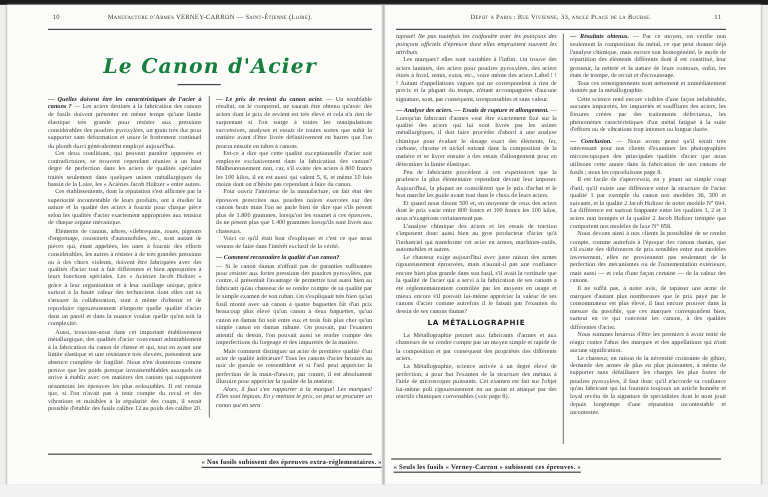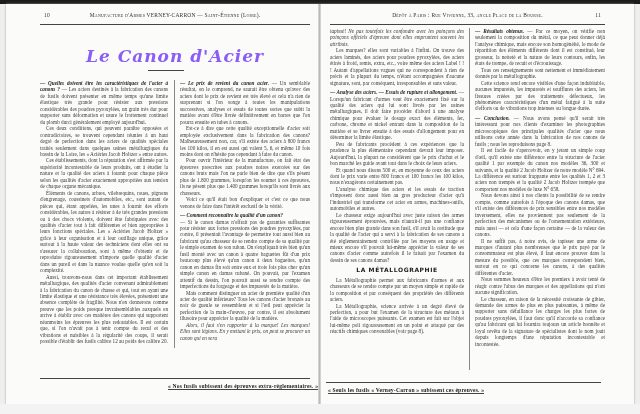--- a/index.html
+++ b/index.html
@@ -27,21 +27,21 @@
     border-bottom:1.4px solid #444;
     padding-bottom:2px;
   }
   .runhead .pnum { position:absolute; top:0; }
   .runhead .ttl { position:absolute; top:0; left:0; right:0; text-align:center; font-variant:small-caps; }
   .left .pnum { left:4px; }
   .right .pnum { right:4px; }
   .main-title {
     position:absolute; top:42px; left:0; right:0; text-align:center;
     font-family:"DejaVu Serif", serif; font-style:italic; font-weight:bold;
-    font-size:17px; color:#8b5cf6; letter-spacing:1px;
+    font-size:17px; color:#15803d; letter-spacing:1px;
   }
   .title-rule { position:absolute; top:66px; left:108px; width:36px; height:1px; background:#444; }
   .col {
     position:absolute; font-size:5.2px; line-height:6.45px; text-align:justify;
     color:#3a3a3a; overflow:hidden;
   }
   .col p { margin:0 0 0 0; text-indent:6px; }
   .col p.noind { text-indent:0; }
   .sh { font-weight:bold; font-style:italic; color:#1d1d1d; }
   .it { font-style:italic; }

